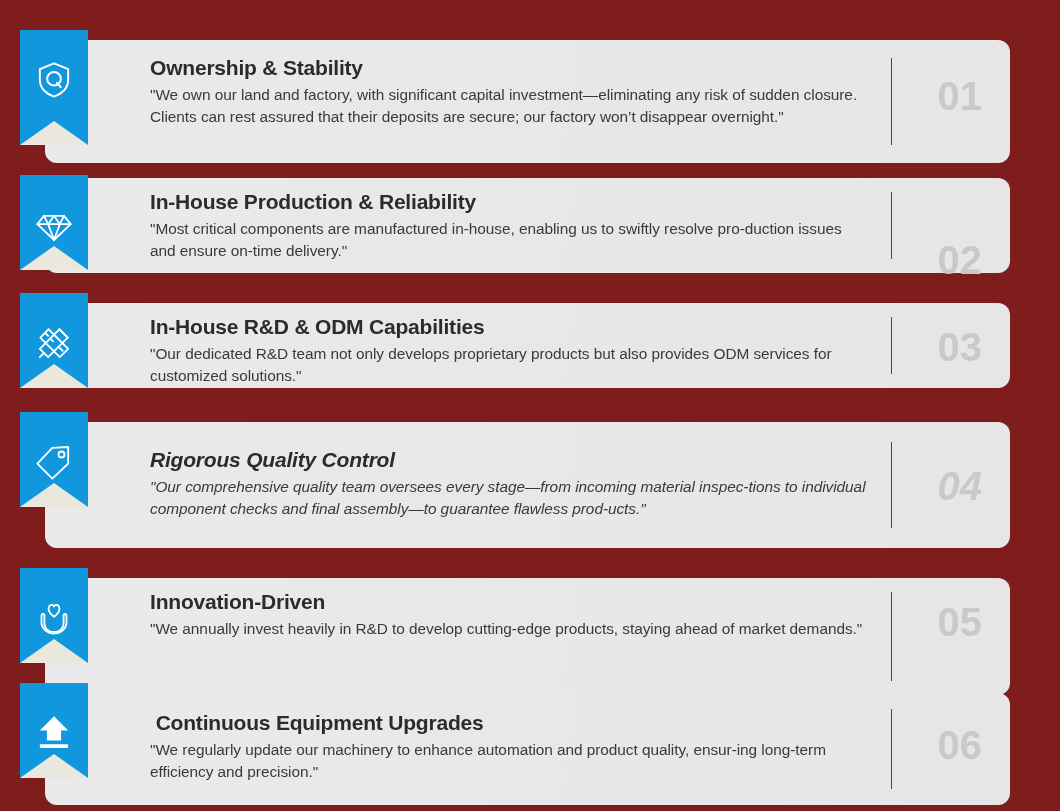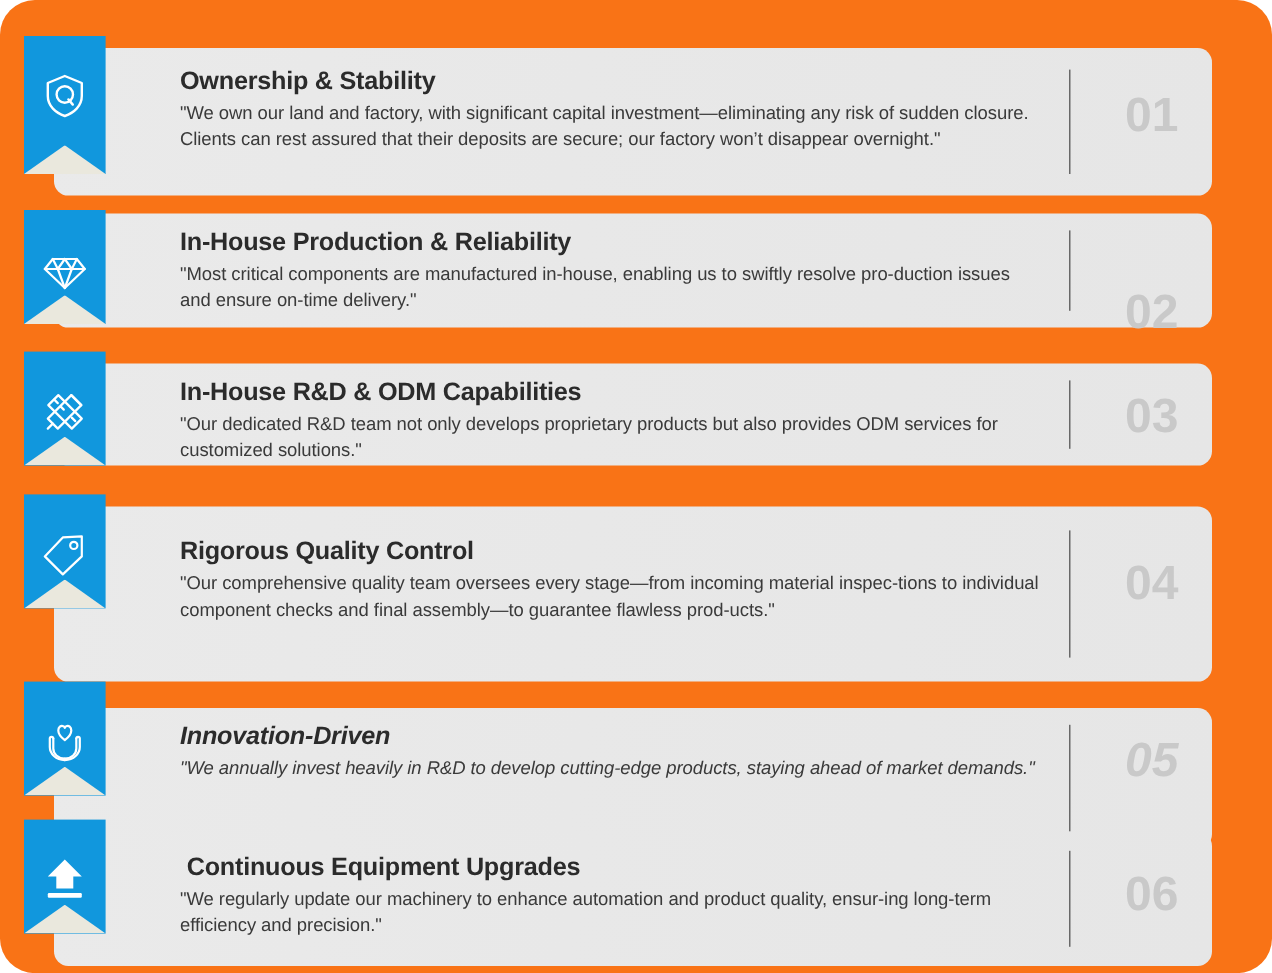--- a/index.html
+++ b/index.html
@@ -9,22 +9,21 @@
     height: 811px;
     background: #ffffff;
     font-family: "Liberation Sans", sans-serif;
     overflow: hidden;
   }
 
   #board {
     position: relative;
     width: 1060px;
     height: 811px;
-    background: #f97316;
-    border-radius: 29px;
+    background: #7f1d1d;
   }
 
   .card {
     position: absolute;
     left: 45px;
     width: 965px;
     background: linear-gradient(100deg, #eaeaea 0%, #e8e8e8 45%, #e6e6e6 100%);
     border-radius: 12px;
   }
 
@@ -160,39 +159,39 @@
         <path d="M12 36 L7 41"></path>
         <path d="M17.5 7.5 L7.5 17.5 L31 41 L41 31 Z"></path>
         <path d="M13.5 12 L17 15.5"></path>
         <path d="M20 19 L23 22"></path>
         <path d="M34.5 33.5 L31 30"></path>
       </svg>
     </div>
     <div class="notch"></div>
   </div>
 
-  <div class="card" style="top:422px; height:146px;">
+  <div class="card" style="top:422px; height:126px;font-style:italic;">
     <div class="body-text" style="top:26px;">
       <div class="card-title">Rigorous Quality Control</div>
       <div class="card-desc">"Our comprehensive quality team oversees every stage—from incoming material inspec-tions to individual component checks and final assembly—to guarantee flawless prod-ucts."</div>
     </div>
     <div class="divider" style="right:118px; top:20px; bottom:20px;"></div>
     <div class="number" style="top:44px;">04</div>
   </div>
   <div class="ribbon" style="top:412px; height:95px;">
     <div class="glyph">
       <svg viewBox="0 0 48 48" fill="none" stroke="#ffffff" stroke-width="2.2" stroke-linecap="round" stroke-linejoin="round">
         <path d="M41 6 L41 26 L22 44 L4 26 L22 7 Z"></path>
         <circle cx="33" cy="15" r="3.6"></circle>
       </svg>
     </div>
     <div class="notch"></div>
   </div>
 
-  <div class="card" style="top:590px; height:117px;font-style:italic;">
+  <div class="card" style="top:578px; height:117px;">
     <div class="body-text" style="top:12px;">
       <div class="card-title">Innovation-Driven</div>
       <div class="card-desc">"We annually invest heavily in R&amp;D to develop cutting-edge products, staying ahead of market demands."</div>
     </div>
     <div class="divider" style="right:118px; top:14px; bottom:14px;"></div>
     <div class="number" style="top:24px;">05</div>
   </div>
   <div class="ribbon" style="top:568px; height:95px;">
     <div class="glyph">
       <svg viewBox="0 0 48 48" fill="none" stroke="#ffffff" stroke-width="2.2" stroke-linecap="round" stroke-linejoin="round">

